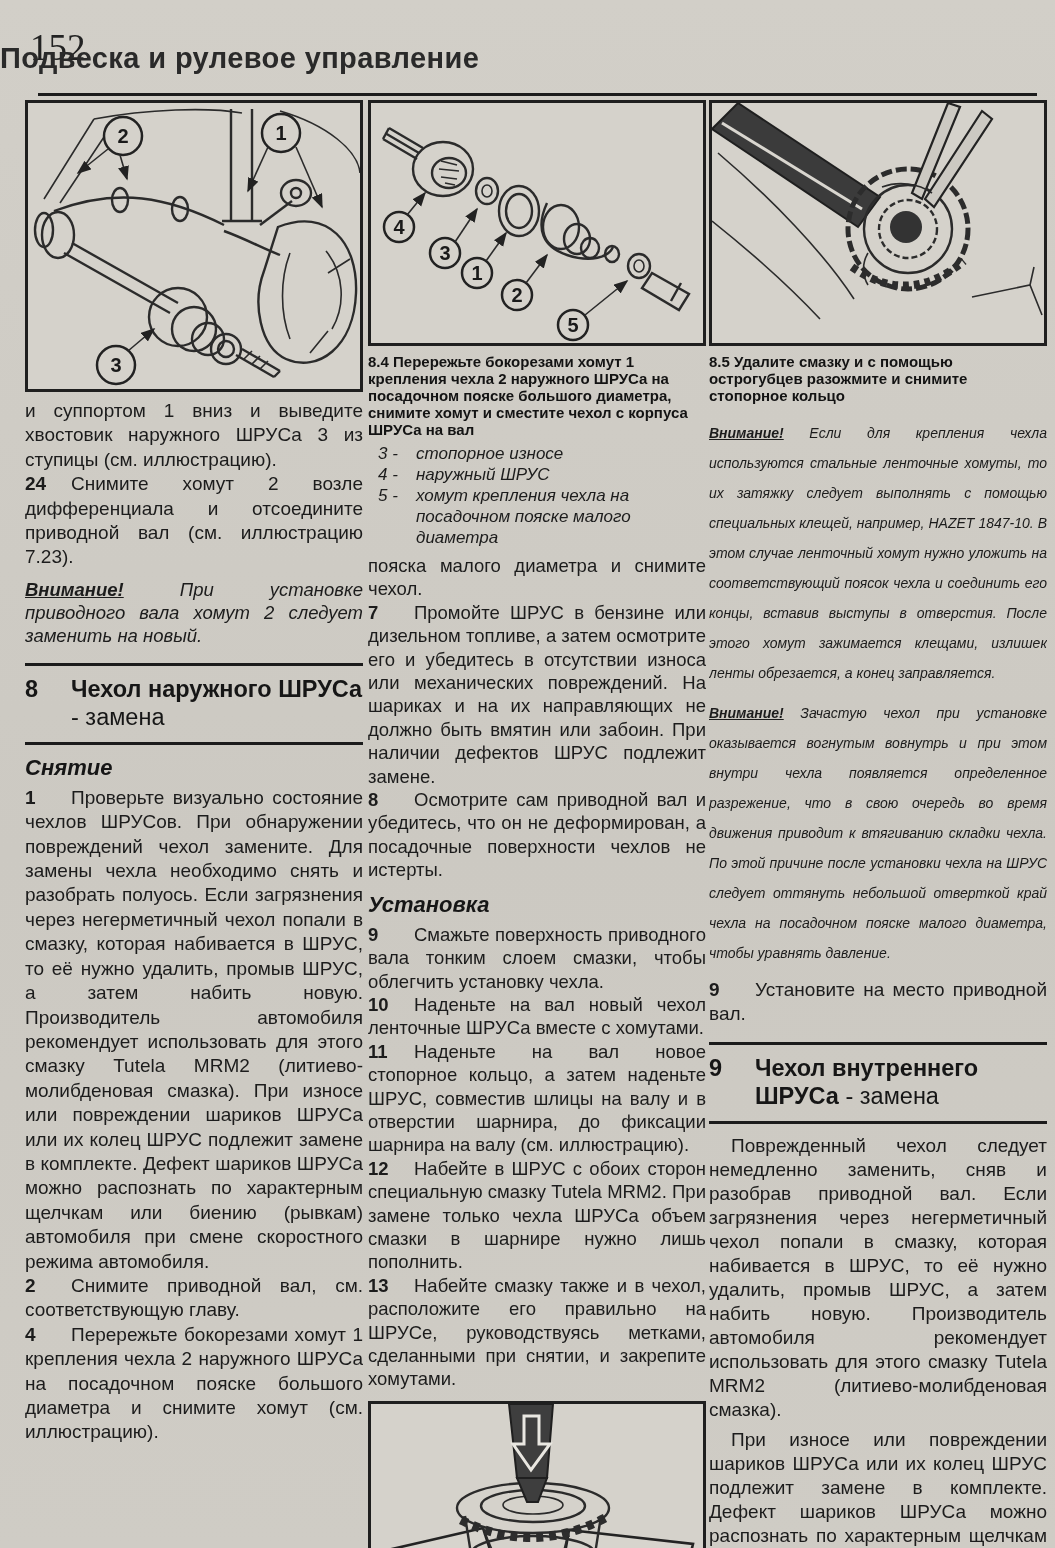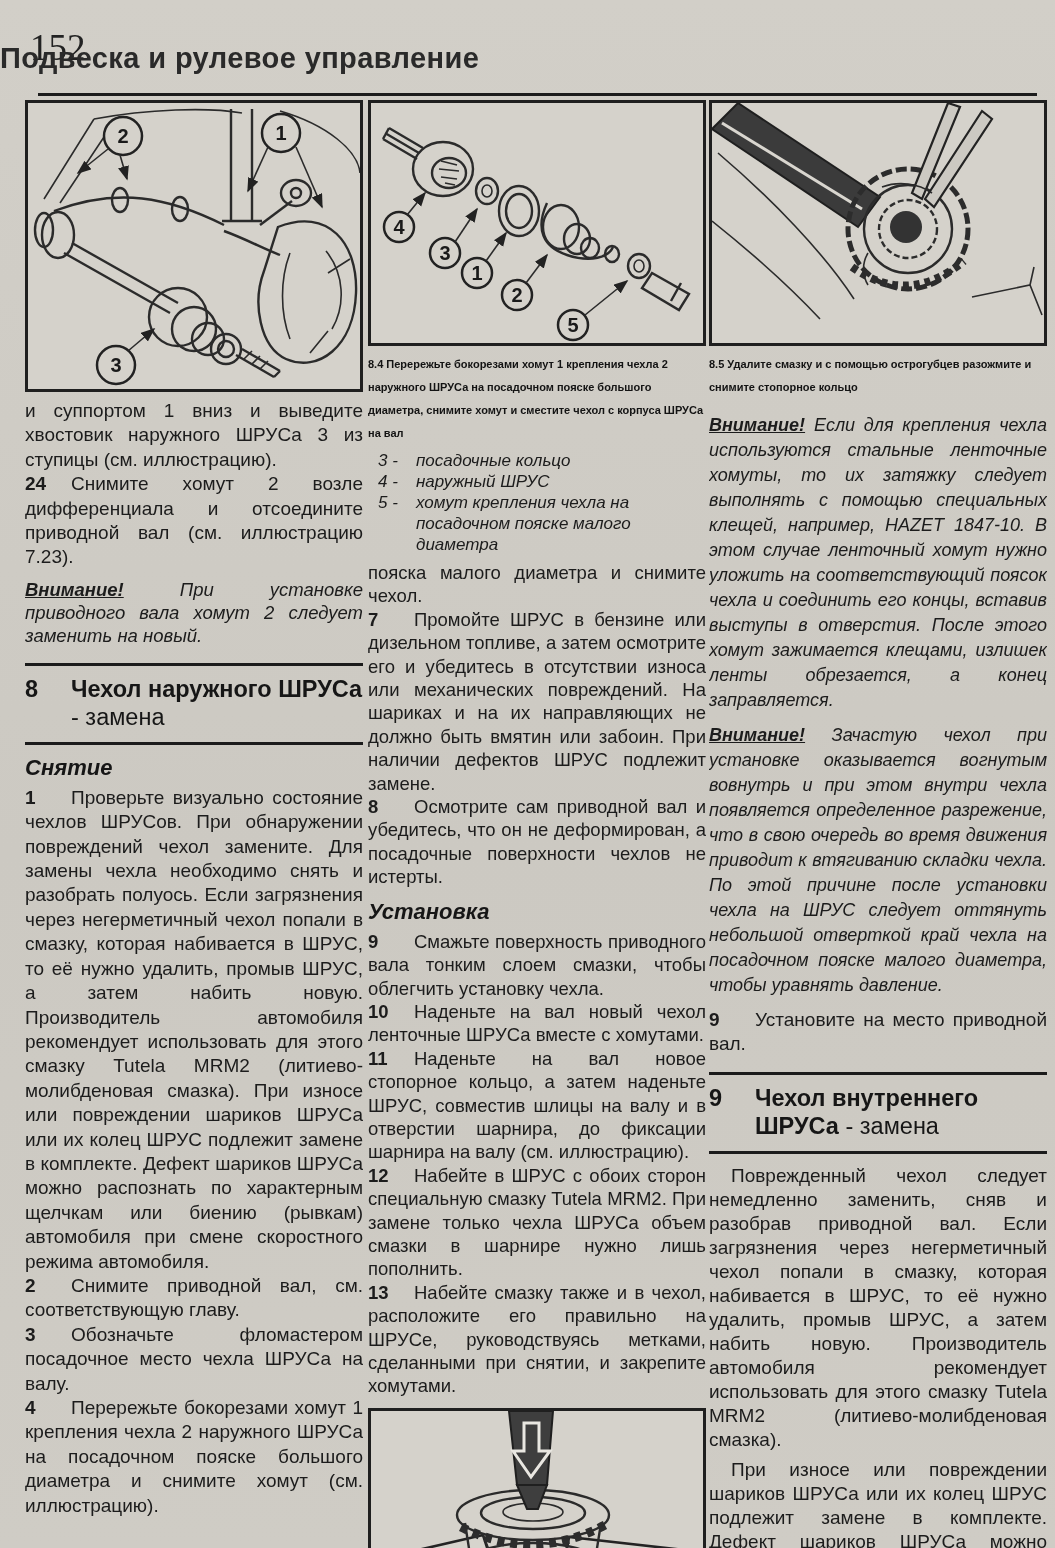--- a/index.html
+++ b/index.html
@@ -12,31 +12,31 @@
   .ptitle{position:absolute;left:0;right:0;top:42px;text-align:left;margin:0;
           font-size:29px;font-weight:bold;color:#2a2a2a;letter-spacing:.4px;}
   .headrule{position:absolute;left:38px;right:18px;top:93px;height:3px;background:#1c1c1c;}
   
   .col{position:absolute;top:100px;width:338px;height:1448px;overflow:hidden;}
   .col-left{left:25px;}
   .col-mid{left:368px;}
   .col-right{left:709px;}
   .figbox{border:3px solid #1f1f1f;background:#d5d2cb;box-sizing:border-box;margin-bottom:7px;}
   svg{display:block;}
-  .caption{font-weight:bold;font-size:11px;line-height:23px;margin:2px 0 9px;color:#131313;}
+  .caption{font-weight:bold;font-size:15px;line-height:17px;margin:2px 0 9px;color:#131313;}
   .legend{font-style:italic;font-size:17px;line-height:21px;margin:-4px 0 6px;}
   .legend .lrow{display:flex;}
   .legend .ln{width:38px;padding-left:10px;flex:none;}
   .legend .lt{flex:1;}
   .body{font-size:19px;line-height:24.4px;text-align:justify;margin:0;}
   .col-mid .body{font-size:18.5px;line-height:23.4px;}
   .col-right .body{font-size:19px;line-height:24px;}
   .num{font-weight:bold;display:inline-block;min-width:46px;}
   .note{font-style:italic;font-size:18.5px;line-height:23px;text-align:justify;margin:8px 0;}
-  .col-right .note{font-size:18px;line-height:25px;margin:9px 0 10px;font-style:italic;}
+  .col-right .note{font-size:14px;line-height:30px;margin:9px 0 10px;font-style:italic;}
   .note .lbl{font-weight:bold;text-decoration:underline;}
   .secthead{border-top:3px solid #1b1b1b;border-bottom:3px solid #1b1b1b;
             margin:16px 0 10px;padding:9px 0 11px;display:flex;
             font-size:23.5px;font-weight:bold;line-height:28px;color:#161616;}
   .secthead .snum{width:46px;flex:none;}
   .secthead .rest{font-weight:normal;}
   .subhead{font-weight:bold;font-style:italic;font-size:22px;margin:10px 0 5px;color:#161616;}
   .indent{text-indent:22px;}
   .co{fill:#d5d2cb;stroke:#222;stroke-width:2.5;}
   .cot{font:bold 20px "Liberation Sans",sans-serif;fill:#1a1a1a;text-anchor:middle;}
@@ -97,21 +97,20 @@
     <p class="body">и суппортом 1 вниз и выведите хвостовик наружного ШРУСа 3 из ступицы (см. иллюстрацию).</p>
     <p class="body"><span class="num">24</span><span>Снимите хомут 2 возле дифференциала и отсоедините приводной вал (см. иллюстрацию 7.23).</span></p>
     <p class="note"><span class="lbl">Внимание!</span> <span>При установке приводного вала хомут 2 следует заменить на новый.</span></p>
     <div class="secthead">
       <span class="snum">8</span>
       <span><span>Чехол наружного ШРУСа</span><span class="rest"> - замена</span></span>
     </div>
     <div class="subhead">Снятие</div>
     <p class="body"><span class="num">1</span><span>Проверьте визуально состояние чехлов ШРУСов. При обнаружении повреждений чехол замените. Для замены чехла необходимо снять и разобрать полуось. Если загрязнения через негерметичный чехол попали в смазку, которая набивается в ШРУС, то её нужно удалить, промыв ШРУС, а затем набить новую. Производитель автомобиля рекомендует использовать для этого смазку Tutela MRM2 (литиево-молибденовая смазка). При износе или повреждении шариков ШРУСа или их колец ШРУС подлежит замене в комплекте. Дефект шариков ШРУСа можно распознать по характерным щелчкам или биению (рывкам) автомобиля при смене скоростного режима автомобиля.</span></p>
     <p class="body"><span class="num">2</span><span>Снимите приводной вал, см. соответствующую главу.</span></p>
-    <p class="body"><span class="num">3</span><span>Обозначьте фломастером посадочное место чехла ШРУСа на валу.</span></p>
     <p class="body"><span class="num">4</span><span>Перережьте бокорезами хомут 1 крепления чехла 2 наружного ШРУСа на посадочном пояске большого диаметра и снимите хомут (см. иллюстрацию).</span></p>
 
   </div>
 
   <div class="col col-mid">
     <div class="figbox">
       <svg viewBox="0 0 332 240" width="332" height="240">
         <defs>
             <marker id="ah2" markerWidth="9" markerHeight="8" refX="8" refY="3.5" orient="auto">
               <path d="M0,0 L9,3.5 L0,7 z" fill="#222"></path>
@@ -147,21 +146,21 @@
         <line class="ln2" x1="155" y1="180" x2="176" y2="152" marker-end="url(#ah2)"></line>
         <circle class="co" cx="202" cy="222" r="15"></circle>
         <text class="cot" x="202" y="229">5</text>
         <line class="ln2" x1="214" y1="212" x2="256" y2="178" marker-end="url(#ah2)"></line>
       </svg>
     </div>
     <p class="caption">8.4 Перережьте бокорезами хомут 1 крепления чехла 2 наружного ШРУСа на посадочном пояске большого диаметра, снимите хомут и сместите чехол с корпуса ШРУСа на вал</p>
     <div class="legend">
       <div class="lrow">
           <span class="ln">3 -</span>
-          <span class="lt">посадочные кольцо</span>
+          <span class="lt">стопорное износе</span>
         </div>
       <div class="lrow">
           <span class="ln">4 -</span>
           <span class="lt">наружный ШРУС</span>
         </div>
       <div class="lrow">
           <span class="ln">5 -</span>
           <span class="lt">хомут крепления чехла на посадочном пояске малого диаметра</span>
         </div>
     </div>

